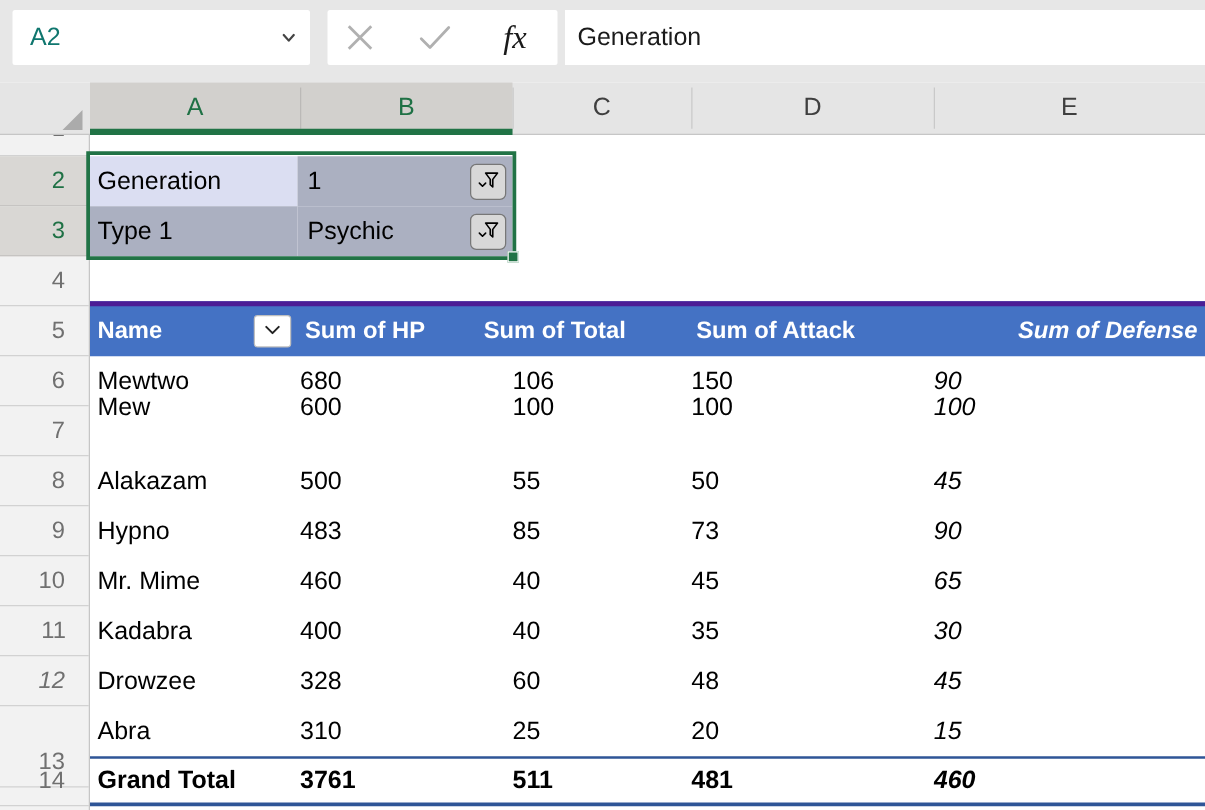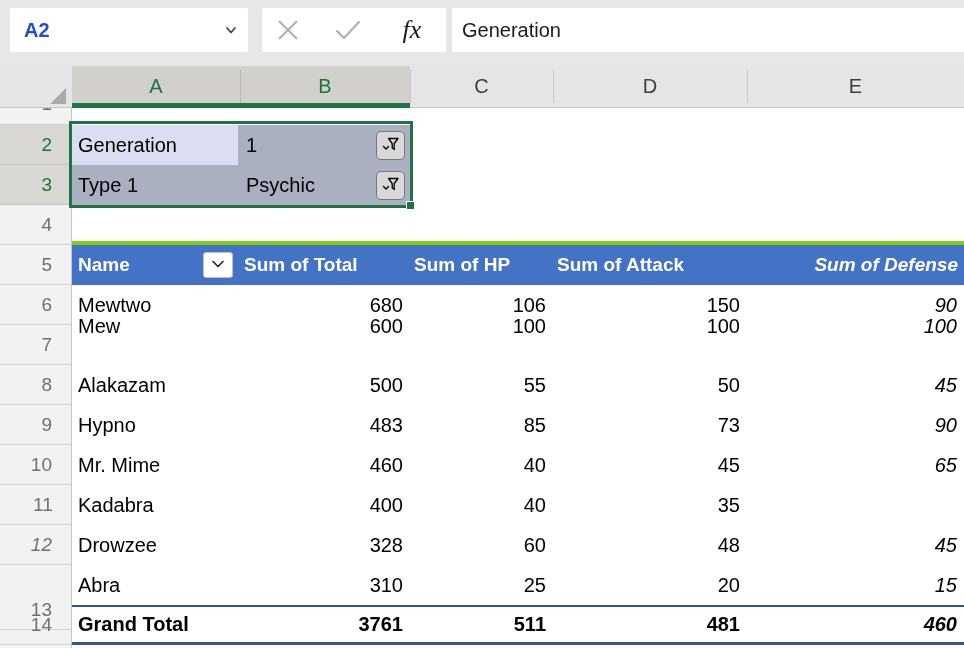--- a/index.html
+++ b/index.html
@@ -4,21 +4,21 @@
 <style>
   html,body{margin:0;padding:0;}
   body{font-family:"Liberation Sans","DejaVu Sans",sans-serif;}
   #app{position:relative;width:964px;height:648px;background:#fff;overflow:hidden;
        -webkit-font-smoothing:antialiased;}
   .abs{position:absolute;box-sizing:border-box;}
 
   
   .topbar{left:0;top:0;width:964px;height:66px;background:#E7E7E7;}
   .namebox{left:10px;top:8px;width:238px;height:44px;background:#fff;border-radius:2px;}
-  .namebox-text{position:absolute;left:14px;top:0;line-height:44px;font-size:20px;color:#1d4ed8;font-weight:bold;}
+  .namebox-text{position:absolute;left:14px;top:0;line-height:44px;font-size:20px;color:#0f766e;}
   .namebox-chevron{position:absolute;right:10px;top:15px;}
   .fxbox{left:262px;top:8px;width:184px;height:44px;background:#fff;border-radius:2px;}
   .fx-cancel{position:absolute;left:14px;top:10px;}
   .fx-check{position:absolute;left:72px;top:10px;}
   .fx-label{position:absolute;left:130px;top:4px;width:40px;text-align:center;
             font-family:"Liberation Serif","DejaVu Serif",serif;font-style:italic;
             font-size:26px;color:#1a1a1a;line-height:36px;}
   .formulabar{left:452px;top:8px;width:512px;height:44px;background:#fff;}
   .formula-text{position:absolute;left:10px;top:0;line-height:44px;font-size:20px;color:#1a1a1a;}
 
@@ -56,23 +56,23 @@
 
   
   .selborder{left:69px;top:121px;width:344px;height:87px;border:3px solid #217346;pointer-events:none;}
   .fillhandle{left:406px;top:201px;width:9px;height:9px;background:#217346;border:1.5px solid #fff;}
 
   
   .prow{left:72px;width:892px;height:40px;display:flex;}
   .pcell{box-sizing:border-box;font-size:20px;color:#000;line-height:40px;overflow:hidden;white-space:nowrap;}
   .w-a{width:168px;} .w-b{width:170px;} .w-c{width:143px;} .w-d{width:194px;} .w-e{width:217px;font-style:italic;}
   .name-col{padding-left:6px;}
-  .num{text-align:right;padding-right:7px;}
-
-  .phead{left:72px;top:241px;width:892px;height:44px;display:flex;background:#4472C4;border-top:4px solid #84cc16;}
+  .num{text-align:left;padding-right:7px;}
+
+  .phead{left:72px;top:241px;width:892px;height:44px;display:flex;background:#4472C4;border-top:4px solid #4c1d95;}
   .phead .pcell{color:#fff;font-weight:bold;font-size:19px;}
   .phead .hl{padding-left:4px;}
   .phead .hr{text-align:right;padding-right:6px;}
   .name-dropdown{position:absolute;left:131px;top:7px;width:30px;height:26px;background:#fff;
                  border:1px solid #BFBFBF;border-radius:3px;display:flex;align-items:center;
                  justify-content:center;padding:0;cursor:pointer;}
 
   .gtotal{top:605px;border-top:2px solid #2F5597;border-bottom:3px solid #2F5597;}
   .gtotal .pcell{font-weight:bold;line-height:34px;}
 </style>
@@ -193,22 +193,22 @@
           <polygon points="7.5,3.5 17,3.5 13.2,8.5 13.2,14.5 11.2,12.8 11.2,8.5" fill="none" stroke="#000" stroke-width="1.3" stroke-linejoin="round"></polygon>
         </svg>
     </span>
   </button>
 
   <div class="abs selborder"></div>
   <div class="abs fillhandle"></div>
 
   <div class="abs prow phead">
     <div class="pcell w-a name-col">Name</div>
+    <div class="pcell w-c hl">Sum of HP</div>
     <div class="pcell w-b hl">Sum of Total</div>
-    <div class="pcell w-c hl">Sum of HP</div>
     <div class="pcell w-d hl">Sum of Attack</div>
     <div class="pcell w-e hr">Sum of Defense</div>
     <button class="name-dropdown">
       <span>
         <svg width="16" height="12" viewBox="0 0 16 12">
             <polyline points="3,3.5 8,8.5 13,3.5" fill="none" stroke="#222" stroke-width="1.6" stroke-linecap="round" stroke-linejoin="round"></polyline>
           </svg>
       </span>
     </button>
   </div>
@@ -247,20 +247,21 @@
         <div class="pcell w-b num">460</div>
         <div class="pcell w-c num">40</div>
         <div class="pcell w-d num">45</div>
         <div class="pcell w-e num">65</div>
       </div>
       <div class="abs prow" style="top: 485px;">
         <div class="pcell w-a name-col">Kadabra</div>
         <div class="pcell w-b num">400</div>
         <div class="pcell w-c num">40</div>
         <div class="pcell w-d num">35</div>
+        <div class="pcell w-e num">30</div>
       </div>
       <div class="abs prow" style="top: 525px;">
         <div class="pcell w-a name-col">Drowzee</div>
         <div class="pcell w-b num">328</div>
         <div class="pcell w-c num">60</div>
         <div class="pcell w-d num">48</div>
         <div class="pcell w-e num">45</div>
       </div>
       <div class="abs prow" style="top: 565px;">
         <div class="pcell w-a name-col">Abra</div>

